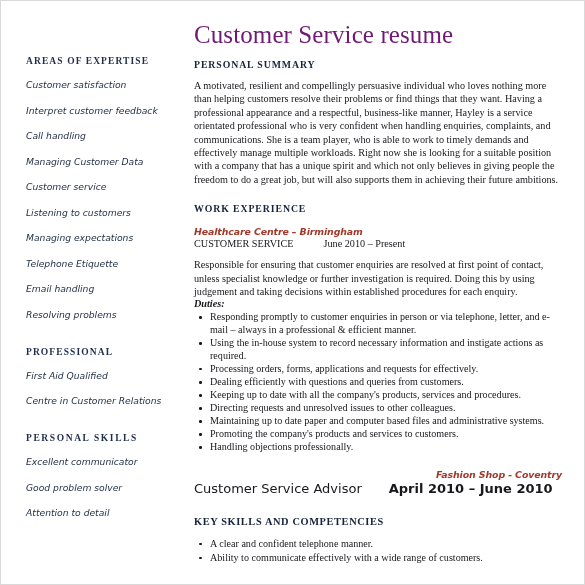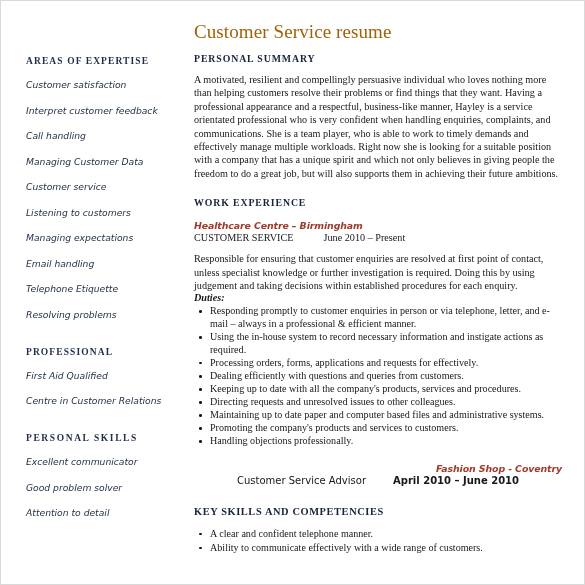--- a/index.html
+++ b/index.html
@@ -58,23 +58,23 @@
 
   
   .main {
     box-sizing: border-box;
     flex: 1 1 auto;
     padding: 20px 22px 0 3px;
     min-width: 0;
   }
   .doc-title {
     font-family: "Liberation Serif", "DejaVu Serif", serif;
-    font-size: 19px;
+    font-size: 25px;
     font-weight: normal;
-    color: #a16207;
+    color: #701a75;
     margin: 0 0 10px 0;
     letter-spacing: 0.1px;
   }
   .section-heading {
     font-family: "Liberation Serif", "DejaVu Serif", serif;
     font-weight: bold;
     font-size: 9.8px;
     letter-spacing: 0.9px;
     color: #16233d;
     margin: 0 0 9px 0;
@@ -115,22 +115,21 @@
     font-family: "Liberation Serif", "DejaVu Serif", serif;
     font-size: 10.2px;
     color: #17171c;
     margin: 0 0 9px 0;
     display: flex;
   }
   .job-line .role { white-space: nowrap; }
   .job-line .dates { margin-left: 30px; white-space: nowrap; }
   .job-line.sans {
     font-family: "DejaVu Sans", "Liberation Sans", sans-serif;
-    font-size: 10px;
-    justify-content: center;
+    font-size: 13px;
   }
   .job-line.sans .dates { margin-left: 27px; font-weight: bold; }
 
   .duties-label {
     font-family: "Liberation Serif", "DejaVu Serif", serif;
     font-weight: bold;
     font-style: italic;
     font-size: 10.2px;
     color: #17171c;
     margin: 0;
@@ -170,22 +169,22 @@
   <aside class="sidebar">
 
     <div class="side-heading">AREAS OF EXPERTISE</div>
     <div class="side-item">Customer satisfaction</div>
     <div class="side-item">Interpret customer feedback</div>
     <div class="side-item">Call handling</div>
     <div class="side-item">Managing Customer Data</div>
     <div class="side-item">Customer service</div>
     <div class="side-item">Listening to customers</div>
     <div class="side-item">Managing expectations</div>
+    <div class="side-item">Telephone Etiquette</div>
     <div class="side-item">Email handling</div>
-    <div class="side-item">Telephone Etiquette</div>
     <div class="side-item">Resolving problems</div>
 
     <div class="side-heading spaced">PROFESSIONAL</div>
     <div class="side-item">First Aid Qualified</div>
     <div class="side-item">Centre in Customer Relations</div>
 
     <div class="side-heading spaced skills">PERSONAL SKILLS</div>
     <div class="side-item">Excellent communicator</div>
     <div class="side-item">Good problem solver</div>
     <div class="side-item">Attention to detail</div>

